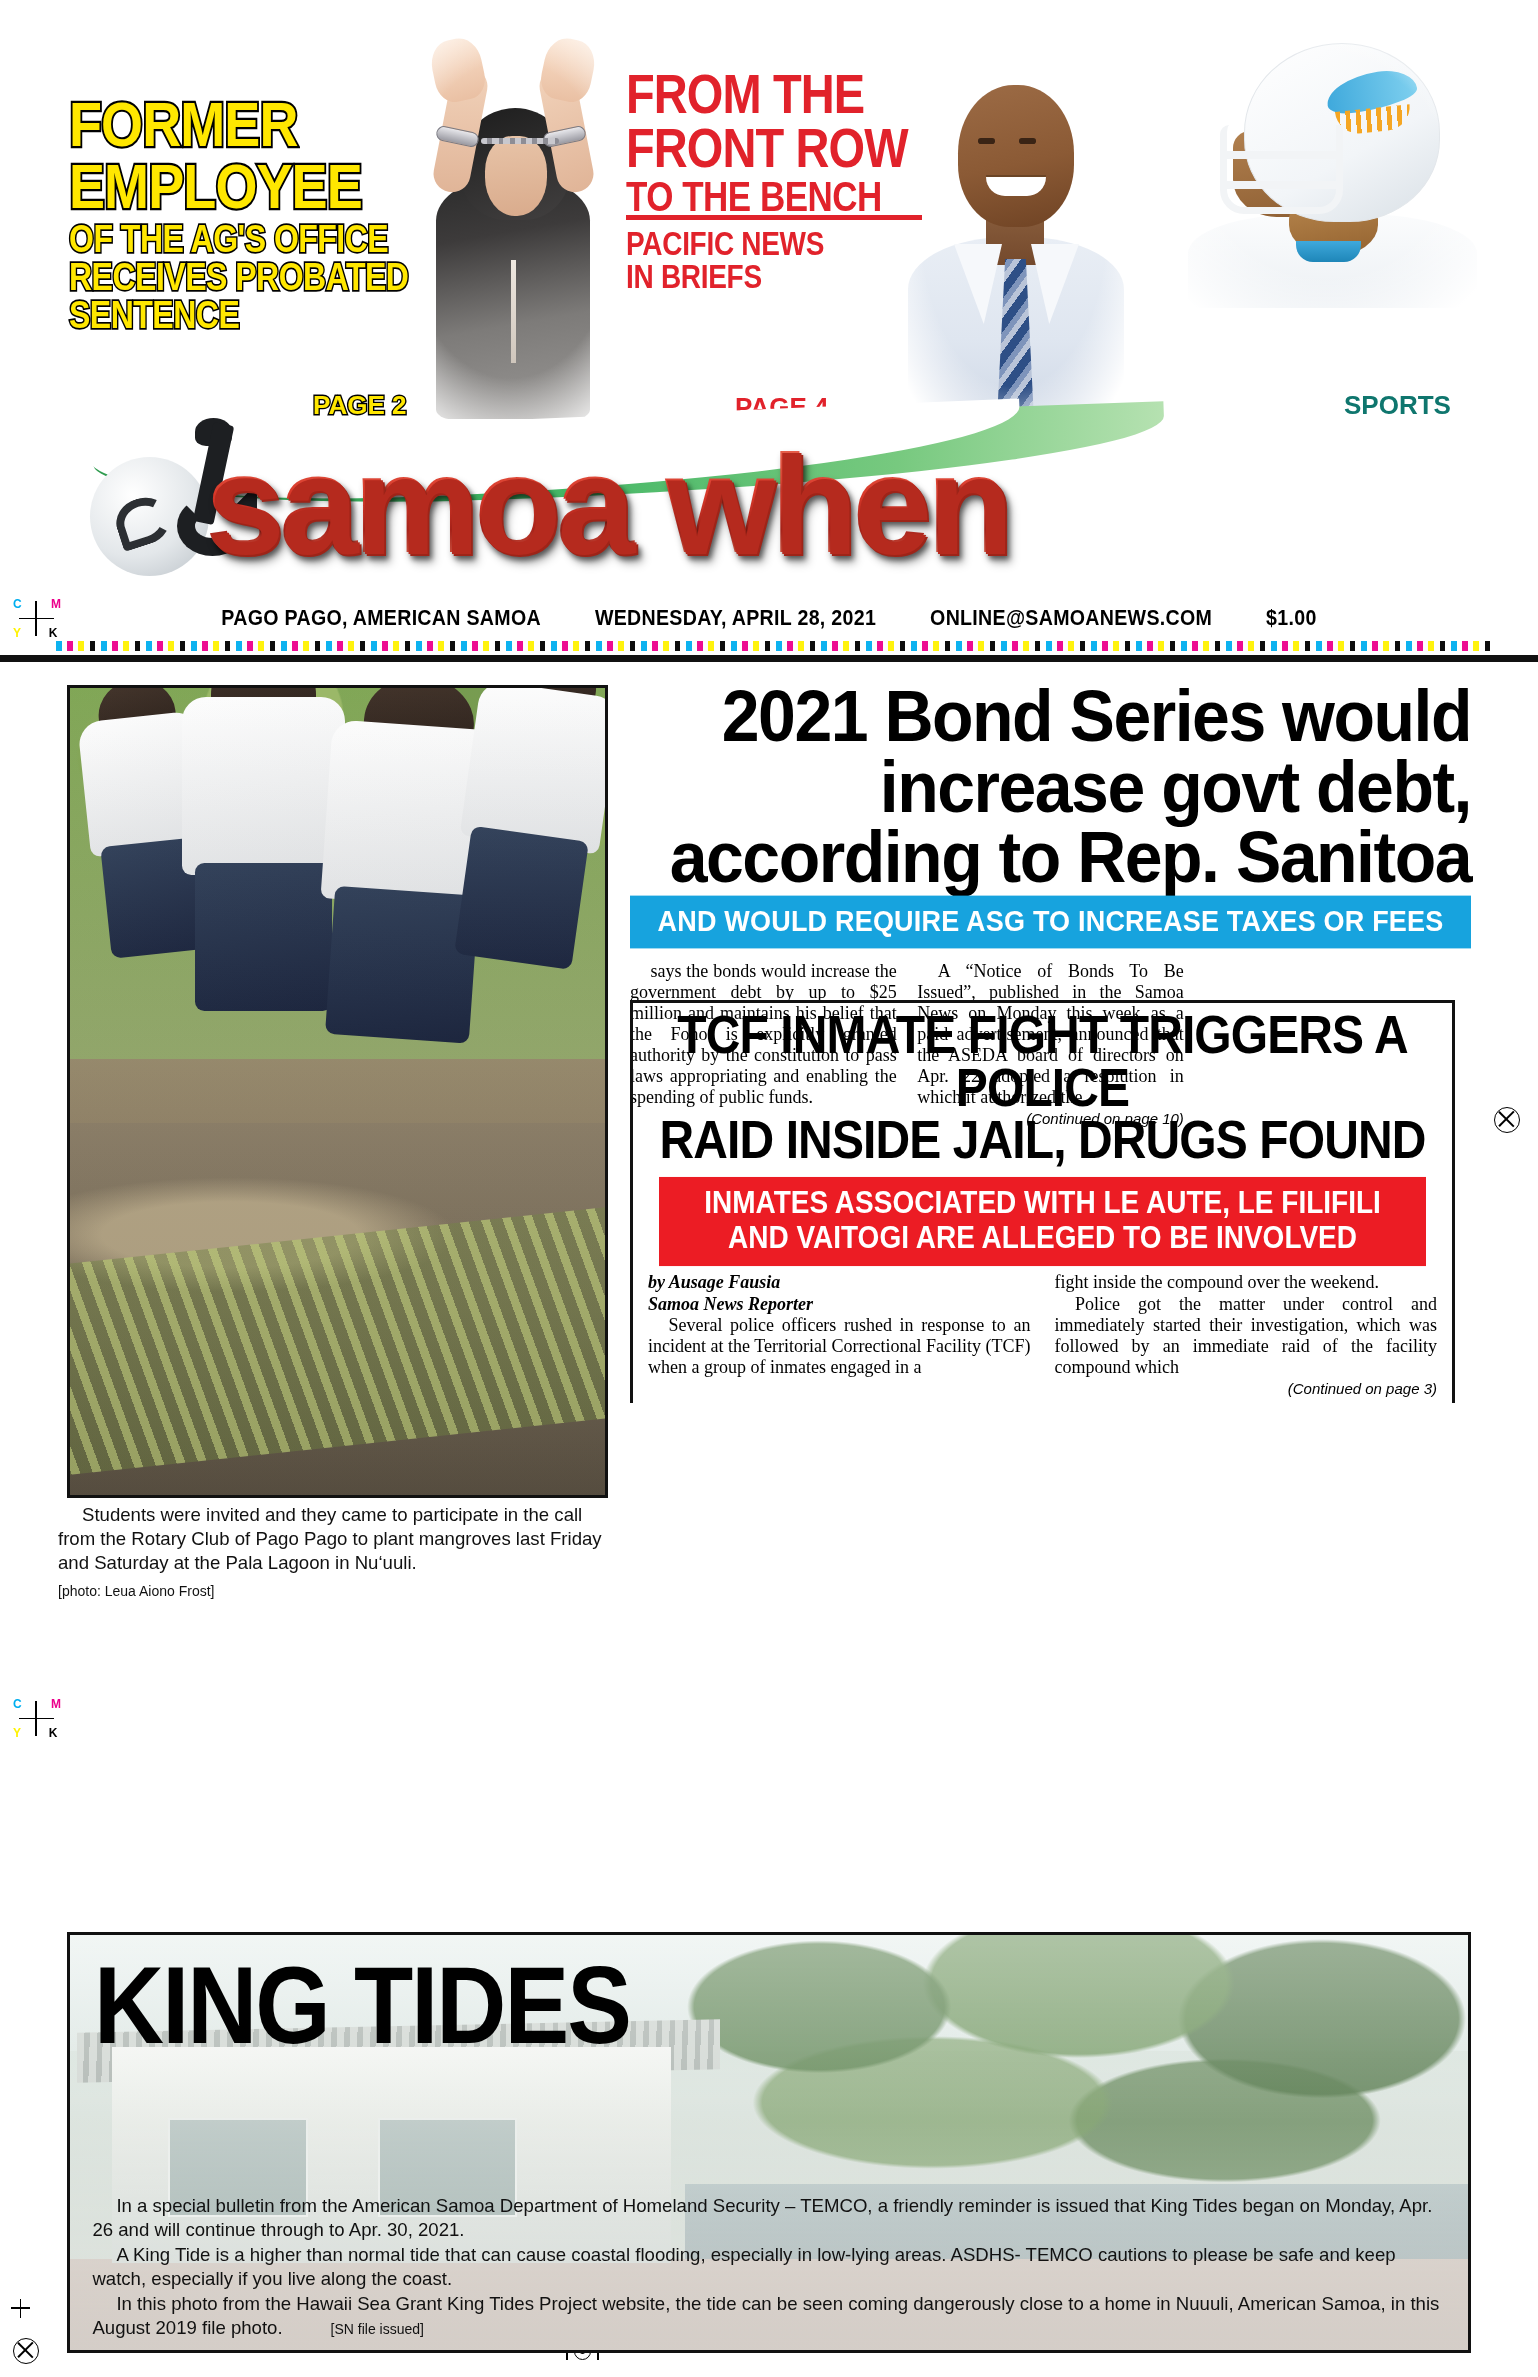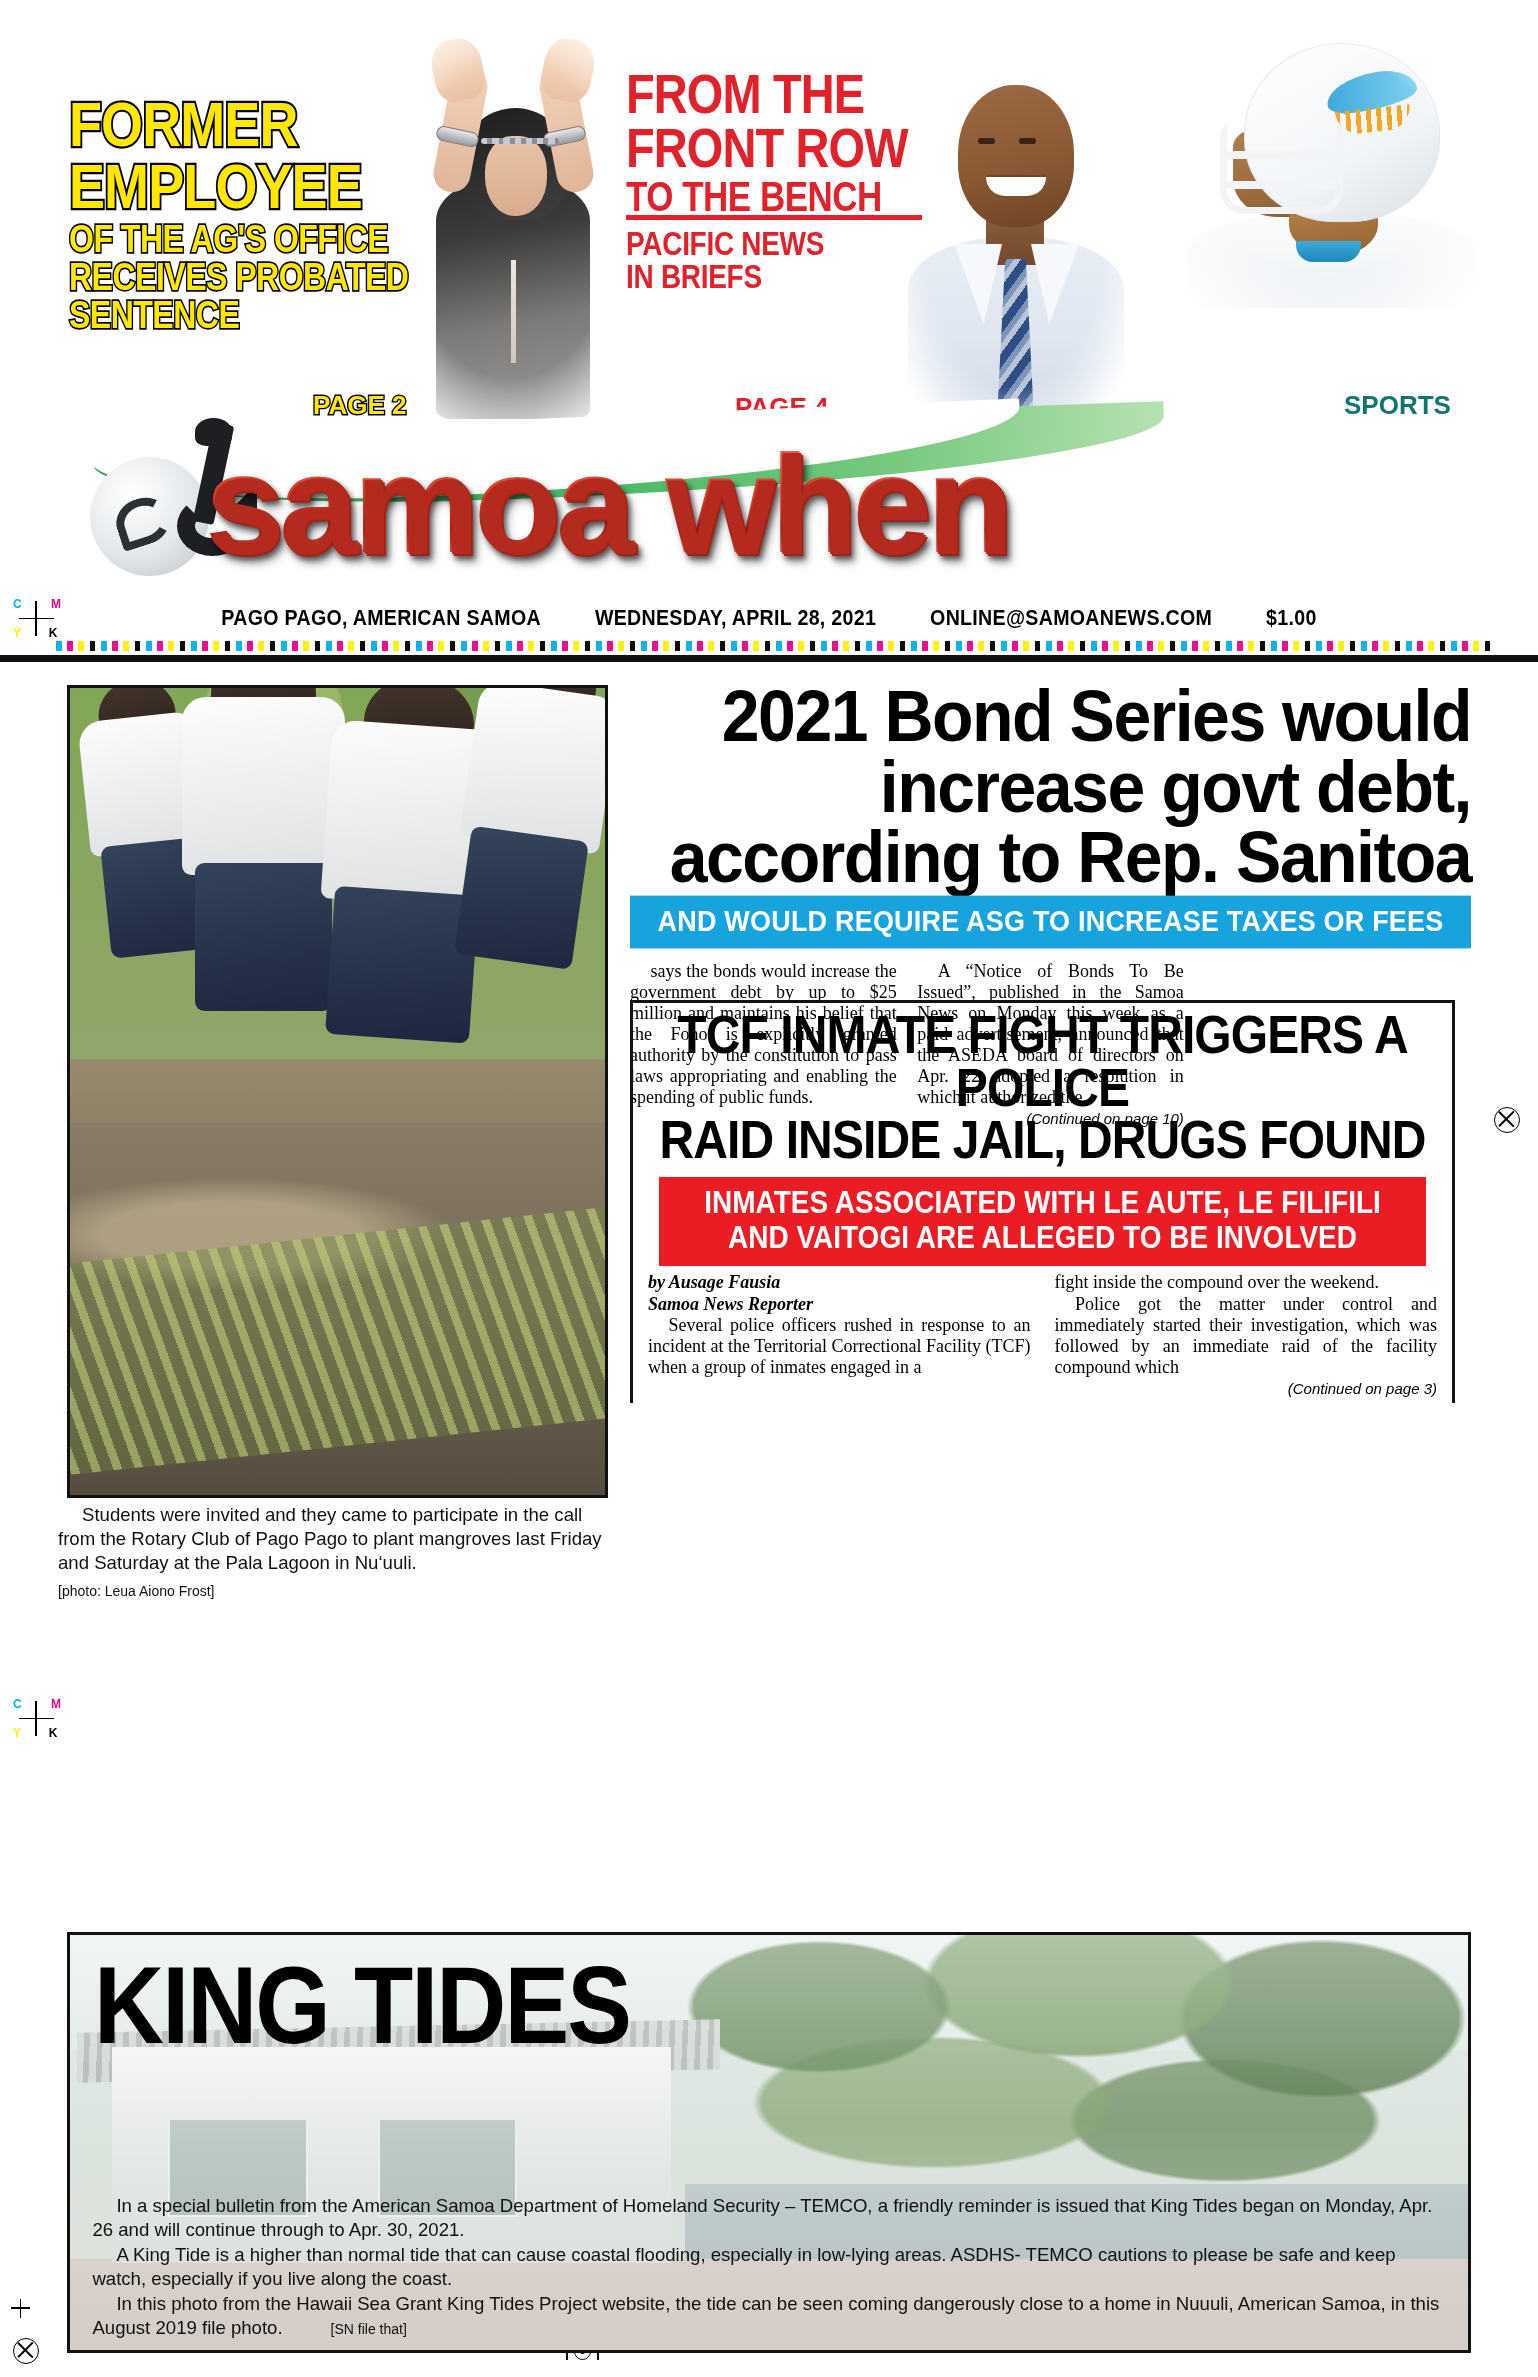--- a/index.html
+++ b/index.html
@@ -684,18 +684,18 @@
       <div class="roof"></div>
       <div class="house"></div>
       <div class="win1"></div>
       <div class="win2"></div>
       <div class="wash"></div>
     </div>
     <div class="kt-title">KING TIDES</div>
     <div class="kt-cap">
       <p>In a special bulletin from the American Samoa Department of Homeland Security – TEMCO, a friendly reminder is issued that King Tides began on Monday, Apr. 26 and will continue through to Apr. 30, 2021.</p>
       <p>A King Tide is a higher than normal tide that can cause coastal flooding, especially in low-lying areas. ASDHS- TEMCO cautions to please be safe and keep watch, especially if you live along the coast.</p>
-      <p><span>In this photo from the Hawaii Sea Grant King Tides Project website, the tide can be seen coming dangerously close to a home in Nuuuli, American Samoa, in this August 2019 file photo.</span><span class="sn-credit">[SN file that]</span></p>
+      <p><span>In this photo from the Hawaii Sea Grant King Tides Project website, the tide can be seen coming dangerously close to a home in Nuuuli, American Samoa, in this August 2019 file photo.</span><span class="sn-credit">[SN file issued]</span></p>
     </div>
   </div>
 
 </div>
 
 
 </body></html>

